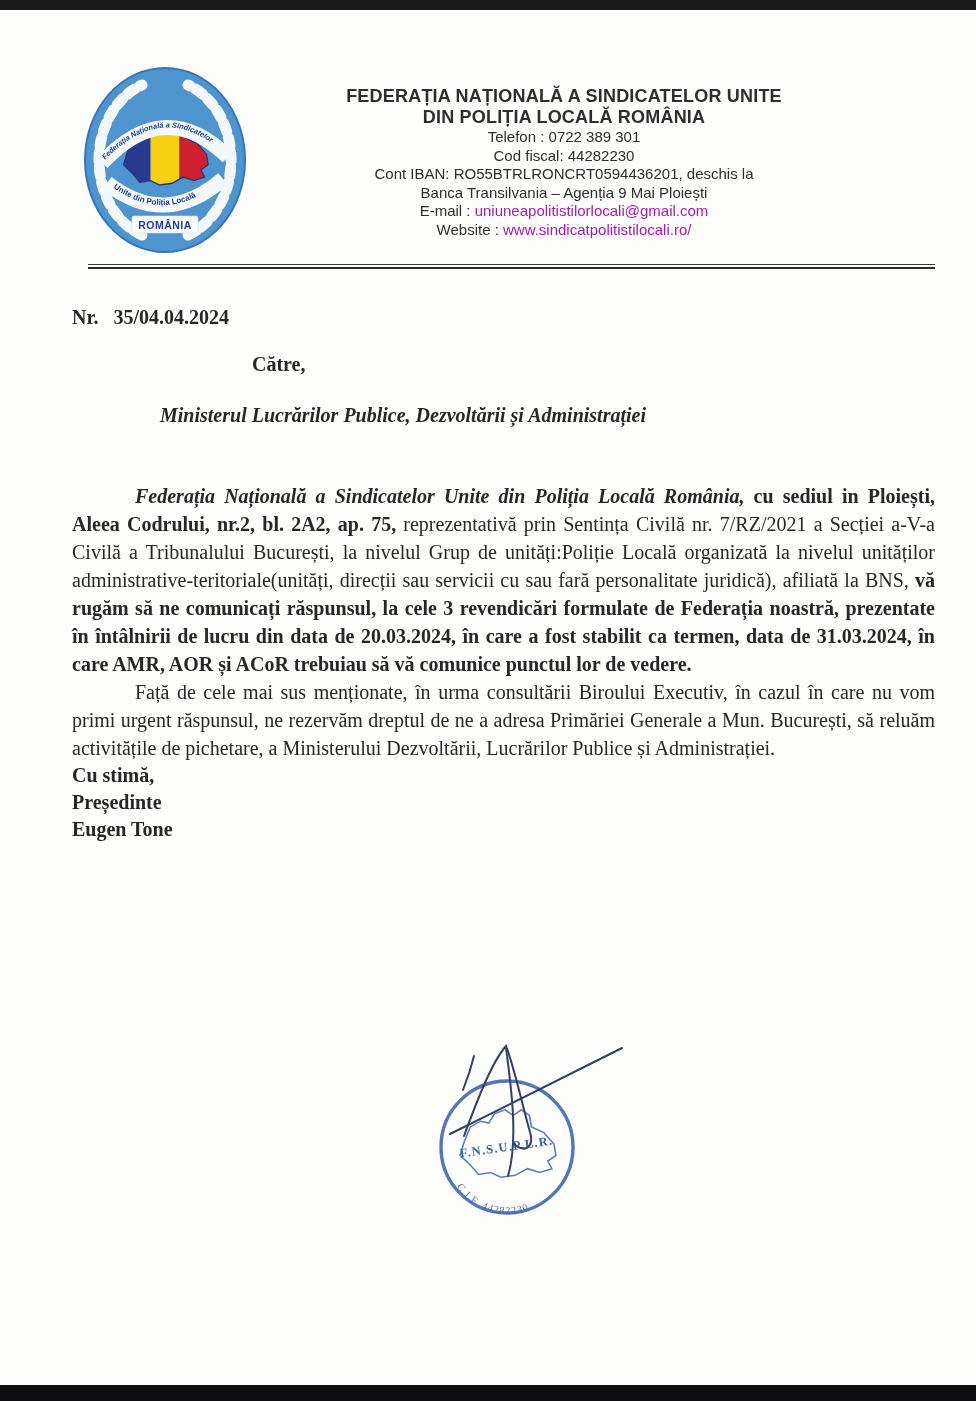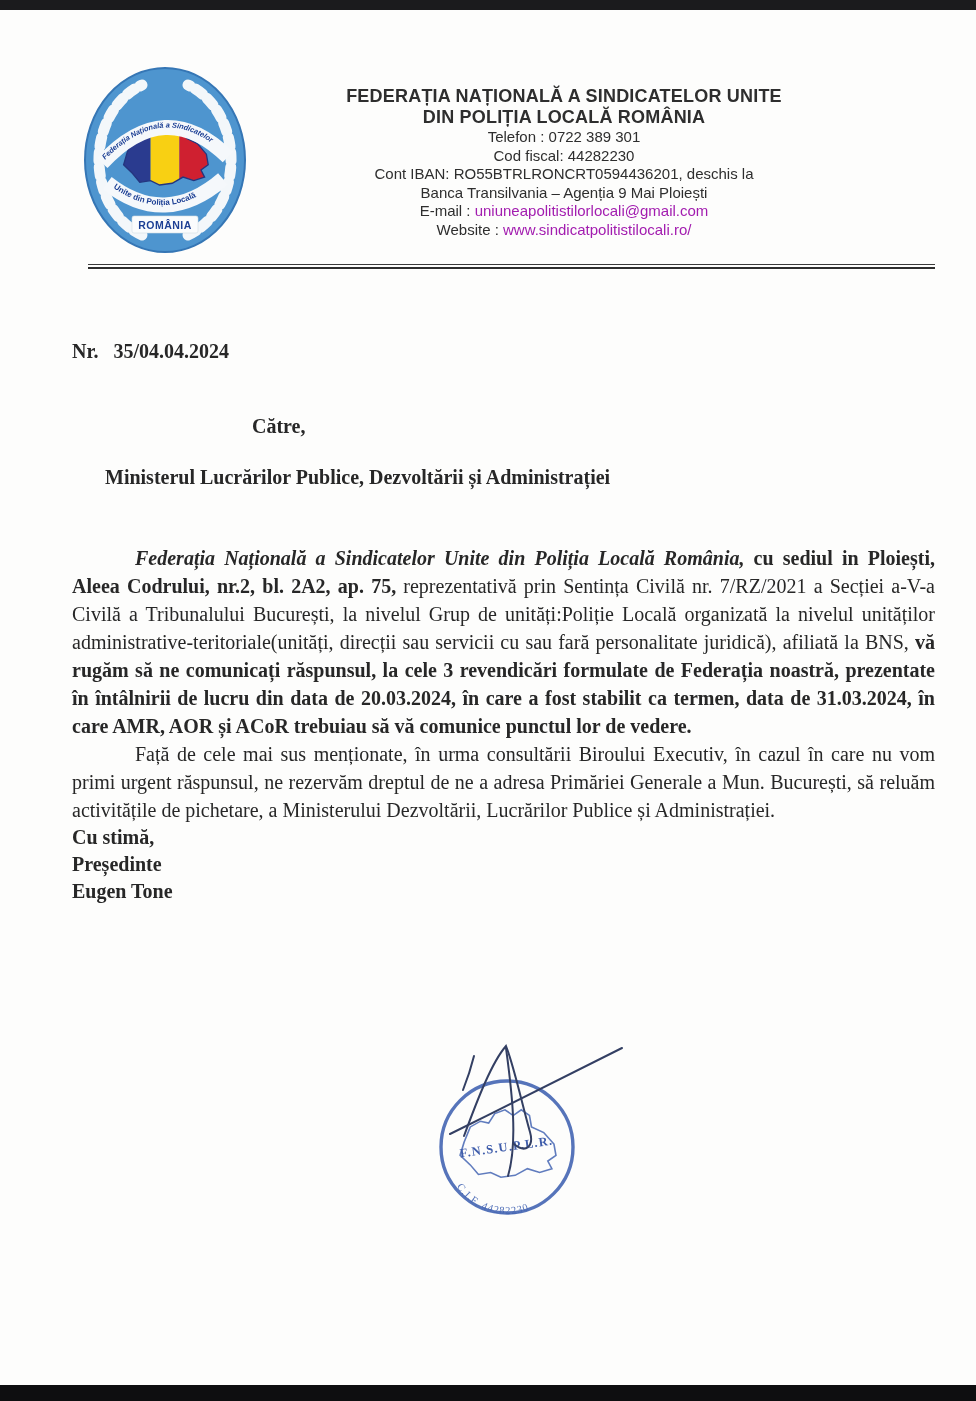--- a/index.html
+++ b/index.html
@@ -13,24 +13,24 @@
   
   .logo{position:absolute;left:80px;top:53px;width:170px;height:195px;}
   .head-text{position:absolute;left:268px;top:76px;width:592px;text-align:center;color:#2e2e2e;}
   .org-line{font-size:18px;font-weight:bold;line-height:21px;letter-spacing:.2px;}
   .hl{font-size:15px;line-height:18.5px;}
   .hl b{font-weight:normal;}
   .lhlink{color:#a21caf;}
   .rule{position:absolute;left:88px;top:254px;width:847px;height:2px;border-top:1.5px solid #3a3a3a;border-bottom:2.5px solid #2e2e2e;}
 
   
-  .letter-body{position:absolute;left:72px;top:324px;width:863px;font-family:"Liberation Serif",serif;font-size:20px;color:#272727;}
+  .letter-body{position:absolute;left:72px;top:290px;width:863px;font-family:"Liberation Serif",serif;font-size:20px;color:#272727;}
   .nr{margin-top:6px;font-weight:bold;white-space:pre;}
-  .catre{margin-top:52px;margin-left:180px;font-weight:bold;}
-  .recipient{margin-top:28px;margin-left:33px;font-weight:bold;}
+  .catre{margin-top:24px;margin-left:180px;font-weight:bold;}
+  .recipient{margin-top:28px;margin-left:88px;font-weight:bold;font-style:italic;}
   .para{margin:0;text-align:justify;text-indent:63px;line-height:28px;}
   .para.first{margin-top:55px;}
   .bi{font-weight:bold;font-style:italic;}
   .b{font-weight:bold;}
   .closing{text-align:left;font-weight:bold;line-height:27px;}
 
   .sigstamp{position:absolute;left:360px;top:1022px;width:300px;height:220px;}
 </style>
 </head>
 <body>

